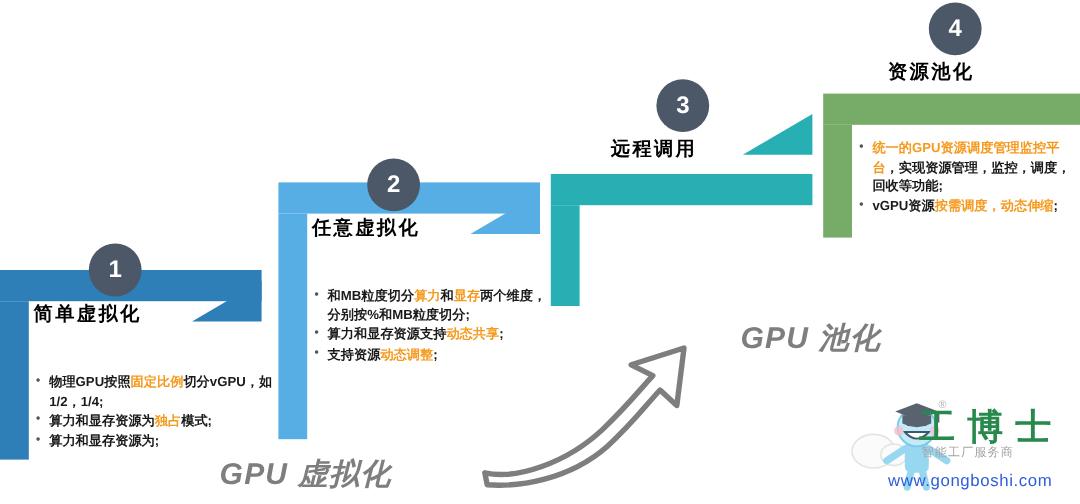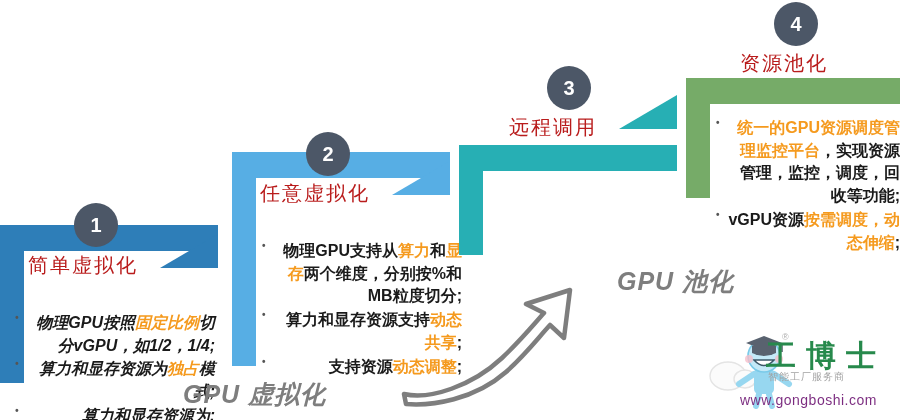--- a/index.html
+++ b/index.html
@@ -44,35 +44,34 @@
     font-weight: bold;
     display: flex;
     align-items: center;
     justify-content: center;
     line-height: 1;
   }
 
   
   .title {
     position: absolute;
-    color: #b91c1c;
-    font-size: 20px;
-    font-weight: normal;
+    color: #000000;
+    font-size: 16px;
+    font-weight: bold;
     letter-spacing: 2px;
     white-space: nowrap;
   }
 
   
   .bullets {
     position: absolute;
-    font-size: 16px;
+    font-size: 11px;
     font-weight: bold;
     color: #1a1a1a;
     line-height: 1.42;
-    text-align: right;
   }
   .bullets ul { list-style: none; }
   .bullets li {
     position: relative;
     padding-left: 11px;
     margin-bottom: 1px;
   }
   .bullets li::before {
     content: "\2022";
     position: absolute;
@@ -117,21 +116,21 @@
     left: 62px; top: 40px;
     font-size: 10px;
     color: #9a9a9a;
     letter-spacing: 1px;
     white-space: nowrap;
   }
   .wm-url {
     position: absolute;
     left: 34px; top: 62px;
     font-size: 14px;
-    color: #701a75;
+    color: #1d4ed8;
     letter-spacing: .5px;
     white-space: nowrap;
   }
   .wm-reg {
     position: absolute;
     left: 76px; top: 2px;
     font-size: 9px;
     color: #a8a8a8;
   }
 </style>
@@ -142,40 +141,40 @@
 
   <div class="step" style="left:0px; top:225px; width:230px; height:160px;">
     <div class="bar-h" style="width:218px; height:26px; background:#2e7eb8;"></div>
     <div class="bar-v" style="top:26px; width:24px; height:132px; background:#2e7eb8;"></div>
   </div>
   <div class="ramp" style="left:160px; top:234px; border-style:solid; border-width:0 0 34px 58px; border-color:transparent transparent #2e7eb8 transparent;"></div>
   <div class="badge" style="left: 74px; top: 203px;">
     <span>1</span>
   </div>
   <div class="title" style="left:28px; top:252px;">简单虚拟化</div>
-  <div class="bullets" style="left:15px; top:312px; width:200px;font-style:italic;">
+  <div class="bullets" style="left:30px; top:312px; width:200px;">
     <ul>
         <li><span>物理GPU按照</span><span class="hl">固定比例</span><span>切分vGPU，如1/2，1/4;</span></li>
         <li><span>算力和显存资源为</span><span class="hl">独占</span><span>模式;</span></li>
         <li><span>算力和显存资源为;</span></li>
       </ul>
   </div>
 
   <div class="step" style="left:232px; top:152px; width:230px; height:215px;">
     <div class="bar-h" style="width:218px; height:26px; background:#57aee4;"></div>
     <div class="bar-v" style="top:26px; width:24px; height:188px; background:#57aee4;"></div>
   </div>
   <div class="ramp" style="left:392px; top:161px; border-style:solid; border-width:0 0 34px 58px; border-color:transparent transparent #57aee4 transparent;"></div>
   <div class="badge" style="left:306px; top:132px;">
     <span>2</span>
   </div>
   <div class="title" style="left:260px; top:180px;">任意虚拟化</div>
   <div class="bullets" style="left:262px; top:240px; width:200px;">
     <ul>
-        <li><span>物理GPU支持从</span><span class="hl">算力</span><span>和</span><span class="hl">显存</span><span>两个维度，分别按%和MB粒度切分;</span></li>
+        <li><span>和MB粒度切分</span><span class="hl">算力</span><span>和</span><span class="hl">显存</span><span>两个维度，分别按%和MB粒度切分;</span></li>
         <li><span>算力和显存资源支持</span><span class="hl">动态共享</span><span>;</span></li>
         <li><span>支持资源</span><span class="hl">动态调整</span><span>;</span></li>
       </ul>
   </div>
 
   <div class="step" style="left:459px; top:145px; width:230px; height:110px;">
     <div class="bar-h" style="width:218px; height:26px; background:#27afb4;"></div>
     <div class="bar-v" style="top:26px; width:24px; height:84px; background:#27afb4;"></div>
   </div>
   <div class="ramp" style="left:619px; top:95px; border-style:solid; border-width:0 0 34px 58px; border-color:transparent transparent #27afb4 transparent;"></div>

